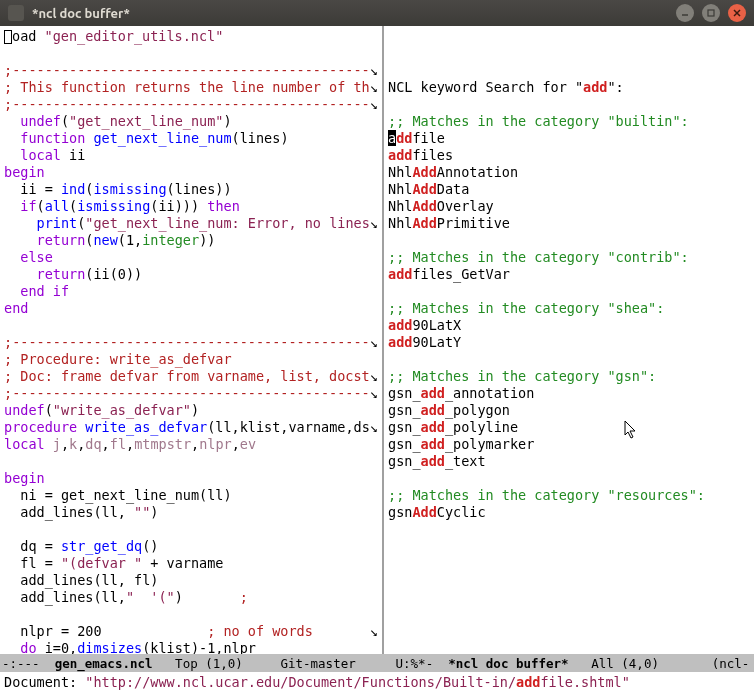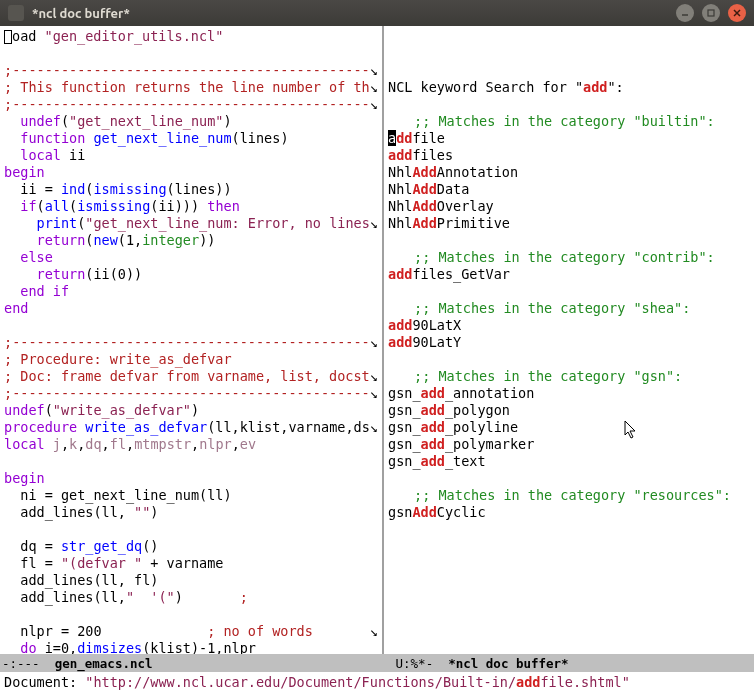--- a/index.html
+++ b/index.html
@@ -53,21 +53,21 @@
       padding: 2px 4px;
     }
     .left-pane { width: 384px; border-right: 2px solid #a0a0a0; }
     .right-pane { flex: 1; position: relative; }
     .c-keyword { color: #9400d3; }
     .c-string  { color: #8b2252; }
     .c-func    { color: #0000ff; }
     .c-comment { color: #b22222; }
     .c-type    { color: #228b22; }
     .c-var     { color: #a0788c; }
-    .c-match   { color: #228b22; margin-left: 26px; }
+    .c-match   { color: #228b22; }
     .hl-red    { color: #d02020; font-weight: bold; }
     .hl-cur    { background: #000000; color: #ffffff; }
     .cursor-box { display:inline-block; border:1px solid #000; width:8px; height:14px; vertical-align:middle; }
     .modeline {
       height: 18px;
       background: #bfbfbf;
       color: #000;
       font-family: "DejaVu Sans Mono", monospace;
       font-size: 12.5px;
       display: flex;
@@ -126,24 +126,26 @@
     <svg class="mouse-cursor" style="left:240px; top:394px;" width="16" height="22" viewBox="0 0 16 22">
       <path d="M1 1 L1 15 L4 12 L7 18 L9 17 L6 11 L11 11 Z" fill="#fff" stroke="#000" stroke-width="1"></path>
     </svg>
   <div style="position: relative; height: 17px;"><span>NCL keyword Search for </span><span>"</span><span class="hl-red">add</span><span>":</span></div><div style="position: relative; height: 17px;">&nbsp;</div><div style="position: relative; height: 17px;"><span class="c-match">;; Matches in the category "builtin":</span></div><div style="position: relative; height: 17px;"><span class="hl-cur">a</span><span class="hl-red">dd</span><span>file</span></div><div style="position: relative; height: 17px;"><span class="hl-red">add</span><span>files</span></div><div style="position: relative; height: 17px;"><span>Nhl</span><span class="hl-red">Add</span><span>Annotation</span></div><div style="position: relative; height: 17px;"><span>Nhl</span><span class="hl-red">Add</span><span>Data</span></div><div style="position: relative; height: 17px;"><span>Nhl</span><span class="hl-red">Add</span><span>Overlay</span></div><div style="position: relative; height: 17px;"><span>Nhl</span><span class="hl-red">Add</span><span>Primitive</span></div><div style="position: relative; height: 17px;">&nbsp;</div><div style="position: relative; height: 17px;"><span class="c-match">;; Matches in the category "contrib":</span></div><div style="position: relative; height: 17px;"><span class="hl-red">add</span><span>files_GetVar</span></div><div style="position: relative; height: 17px;">&nbsp;</div><div style="position: relative; height: 17px;"><span class="c-match">;; Matches in the category "shea":</span></div><div style="position: relative; height: 17px;"><span class="hl-red">add</span><span>90LatX</span></div><div style="position: relative; height: 17px;"><span class="hl-red">add</span><span>90LatY</span></div><div style="position: relative; height: 17px;">&nbsp;</div><div style="position: relative; height: 17px;"><span class="c-match">;; Matches in the category "gsn":</span></div><div style="position: relative; height: 17px;"><span>gsn_</span><span class="hl-red">add</span><span>_annotation</span></div><div style="position: relative; height: 17px;"><span>gsn_</span><span class="hl-red">add</span><span>_polygon</span></div><div style="position: relative; height: 17px;"><span>gsn_</span><span class="hl-red">add</span><span>_polyline</span></div><div style="position: relative; height: 17px;"><span>gsn_</span><span class="hl-red">add</span><span>_polymarker</span></div><div style="position: relative; height: 17px;"><span>gsn_</span><span class="hl-red">add</span><span>_text</span></div><div style="position: relative; height: 17px;">&nbsp;</div><div style="position: relative; height: 17px;"><span class="c-match">;; Matches in the category "resources":</span></div><div style="position: relative; height: 17px;"><span>gsn</span><span class="hl-red">Add</span><span>Cyclic</span></div></div>
 </div>
 
 <div class="modeline">
   <div style="width:384px; display:flex; overflow:hidden;">
     <span class="seg">-:---  </span>
     <span class="seg bufname">gen_emacs.ncl</span>
+    <span class="seg">   Top (1,0)     Git-master</span>
   </div>
   <div class="modeline-divider"></div>
   <div style="flex:1; display:flex; overflow:hidden;">
     <span class="seg"> U:%*-  </span>
     <span class="seg bufname">*ncl doc buffer*</span>
+    <span class="seg">   All (4,0)       (ncl-</span>
   </div>
 </div>
 
 <div class="minibuffer">
   <span>Document: </span>
   <span class="c-string">"http://www.ncl.ucar.edu/Document/Functions/Built-in/</span><span class="hl-red">add</span><span class="c-string">file.shtml"</span>
 </div>
 
 </body></html>

